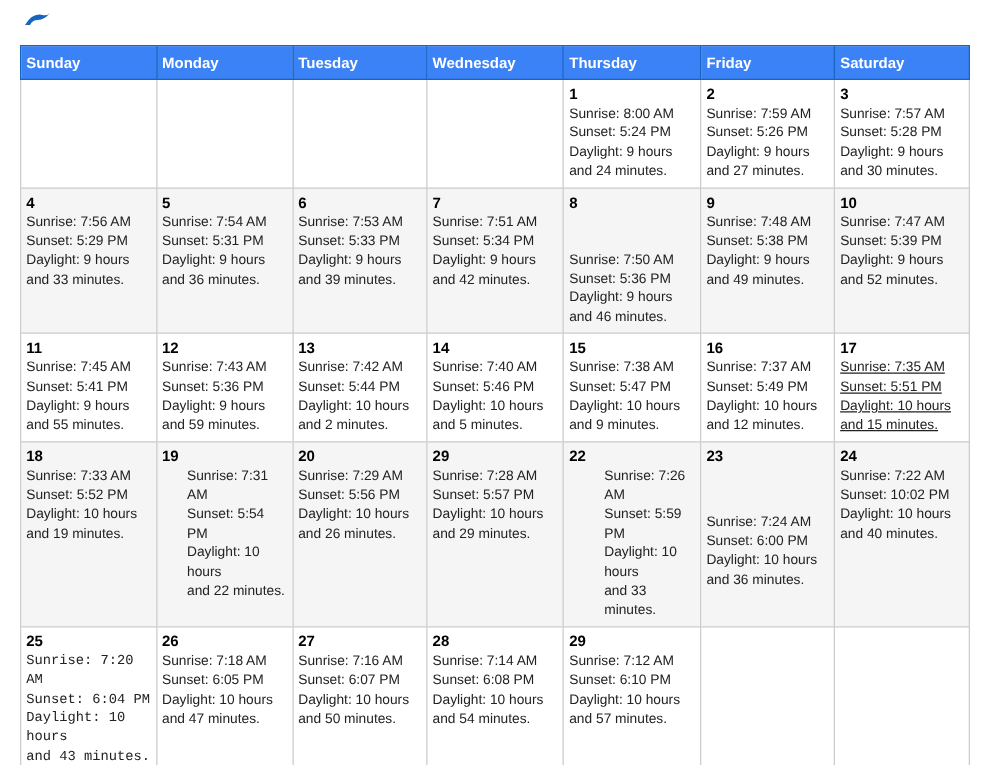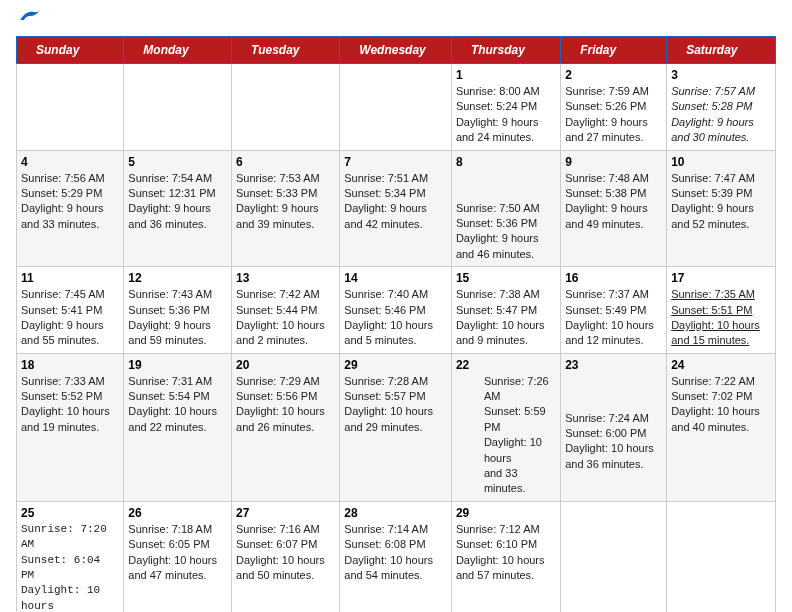--- a/index.html
+++ b/index.html
@@ -37,28 +37,27 @@
     .location {
       font-size: 14px;
       color: #555;
     }
     table {
       width: 100%;
       border-collapse: collapse;
       font-size: 11px;
     }
     thead tr th {
-      background-color: #b91c1c;
+      background-color: #3b82f6;
       color: #fff;
-      padding: 6px 19px;
+      padding: 6px 4px;
       text-align: left;
       font-size: 12px;
       font-weight: bold;
       border: 1px solid #1565C0;
-      font-style: italic;
     }
     tbody tr td {
       border: 1px solid #ccc;
       vertical-align: top;
       padding: 4px;
       width: 113px;
       height: 80px;
       background: #fff;
     }
     tbody tr:nth-child(even) td {
@@ -124,38 +123,38 @@
         </td>
         <td>
           <span class="day-num">2</span>
           <div class="day-info" style="white-space: pre-line;">Sunrise: 7:59 AM
 Sunset: 5:26 PM
 Daylight: 9 hours
 and 27 minutes.</div>
         </td>
         <td>
           <span class="day-num">3</span>
-          <div class="day-info" style="white-space: pre-line; font-style: italic;">Sunrise: 7:57 AM
+          <div class="day-info" style="white-space: pre-line;">Sunrise: 7:57 AM
 Sunset: 5:28 PM
 Daylight: 9 hours
 and 30 minutes.</div>
         </td>
       </tr>
       <tr>
         <td>
           <span class="day-num">4</span>
           <div class="day-info" style="white-space: pre-line;">Sunrise: 7:56 AM
 Sunset: 5:29 PM
 Daylight: 9 hours
 and 33 minutes.</div>
         </td>
         <td>
           <span class="day-num">5</span>
           <div class="day-info" style="white-space: pre-line;">Sunrise: 7:54 AM
-Sunset: 12:31 PM
+Sunset: 5:31 PM
 Daylight: 9 hours
 and 36 minutes.</div>
         </td>
         <td>
           <span class="day-num">6</span>
           <div class="day-info" style="white-space: pre-line;">Sunrise: 7:53 AM
 Sunset: 5:33 PM
 Daylight: 9 hours
 and 39 minutes.</div>
         </td>
@@ -242,21 +241,21 @@
       <tr>
         <td>
           <span class="day-num">18</span>
           <div class="day-info" style="white-space: pre-line;">Sunrise: 7:33 AM
 Sunset: 5:52 PM
 Daylight: 10 hours
 and 19 minutes.</div>
         </td>
         <td>
           <span class="day-num">19</span>
-          <div class="day-info" style="white-space: pre-line;">Sunrise: 7:31 AM
+          <div class="day-info" style="white-space: pre-line; margin-left: 20px;">Sunrise: 7:31 AM
 Sunset: 5:54 PM
 Daylight: 10 hours
 and 22 minutes.</div>
         </td>
         <td>
           <span class="day-num">20</span>
           <div class="day-info" style="white-space: pre-line;">Sunrise: 7:29 AM
 Sunset: 5:56 PM
 Daylight: 10 hours
 and 26 minutes.</div>
@@ -278,21 +277,21 @@
         <td>
           <span class="day-num">23</span>
           <div class="day-info" style="white-space: pre-line; margin-top: 39px;">Sunrise: 7:24 AM
 Sunset: 6:00 PM
 Daylight: 10 hours
 and 36 minutes.</div>
         </td>
         <td>
           <span class="day-num">24</span>
           <div class="day-info" style="white-space: pre-line;">Sunrise: 7:22 AM
-Sunset: 7:02 PM
+Sunset: 10:02 PM
 Daylight: 10 hours
 and 40 minutes.</div>
         </td>
       </tr>
       <tr>
         <td>
           <span class="day-num">25</span>
           <div class="day-info" style="white-space: pre-line; font-family: Liberation Mono, monospace;">Sunrise: 7:20 AM
 Sunset: 6:04 PM
 Daylight: 10 hours

